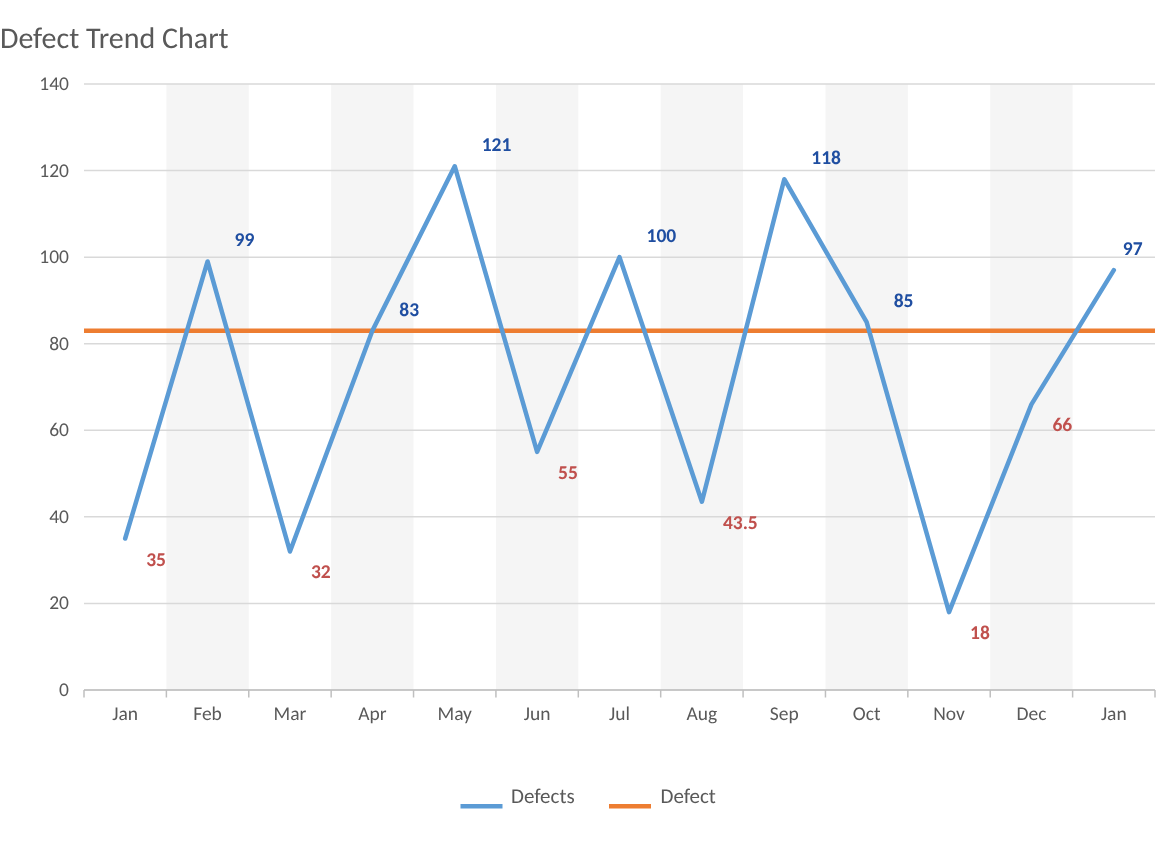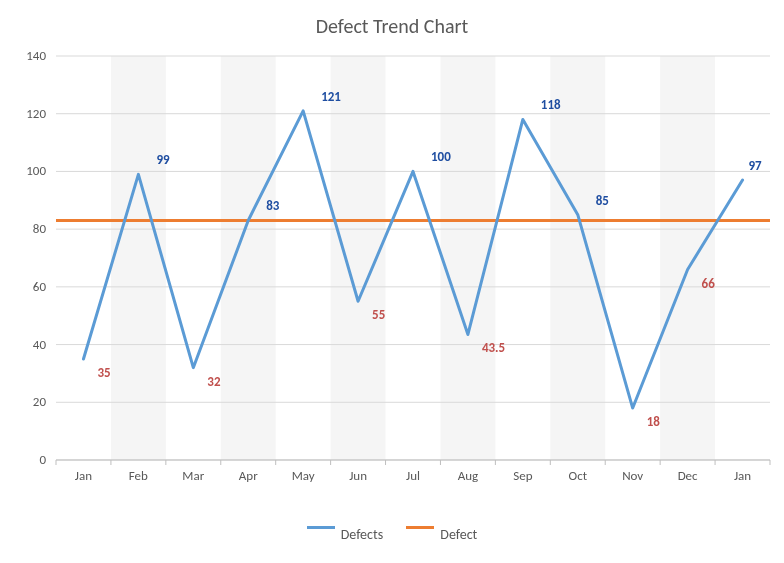--- a/index.html
+++ b/index.html
@@ -12,41 +12,40 @@
   .chart-wrap {
     position: relative;
     width: 784px;
     height: 563px;
   }
   .title {
     position: absolute;
     top: 14px;
     left: 0;
     width: 100%;
-    text-align: center;
     font-size: 20px;
     color: #595959;
   }
   svg.plot {
     position: absolute;
     left: 0;
     top: 0;
   }
   .legend {
     position: absolute;
     bottom: 20px;
     left: 0;
     width: 100%;
     text-align: center;
     font-size: 14px;
     color: #595959;
   }
   .legend-item {
     display: inline-flex;
-    align-items: flex-start;
+    align-items: flex-end;
     margin: 0 10px;
   }
   .swatch {
     display: inline-block;
     width: 28px;
     height: 0;
     border-top-width: 3px;
     border-top-style: solid;
     margin-right: 6px;
   }

